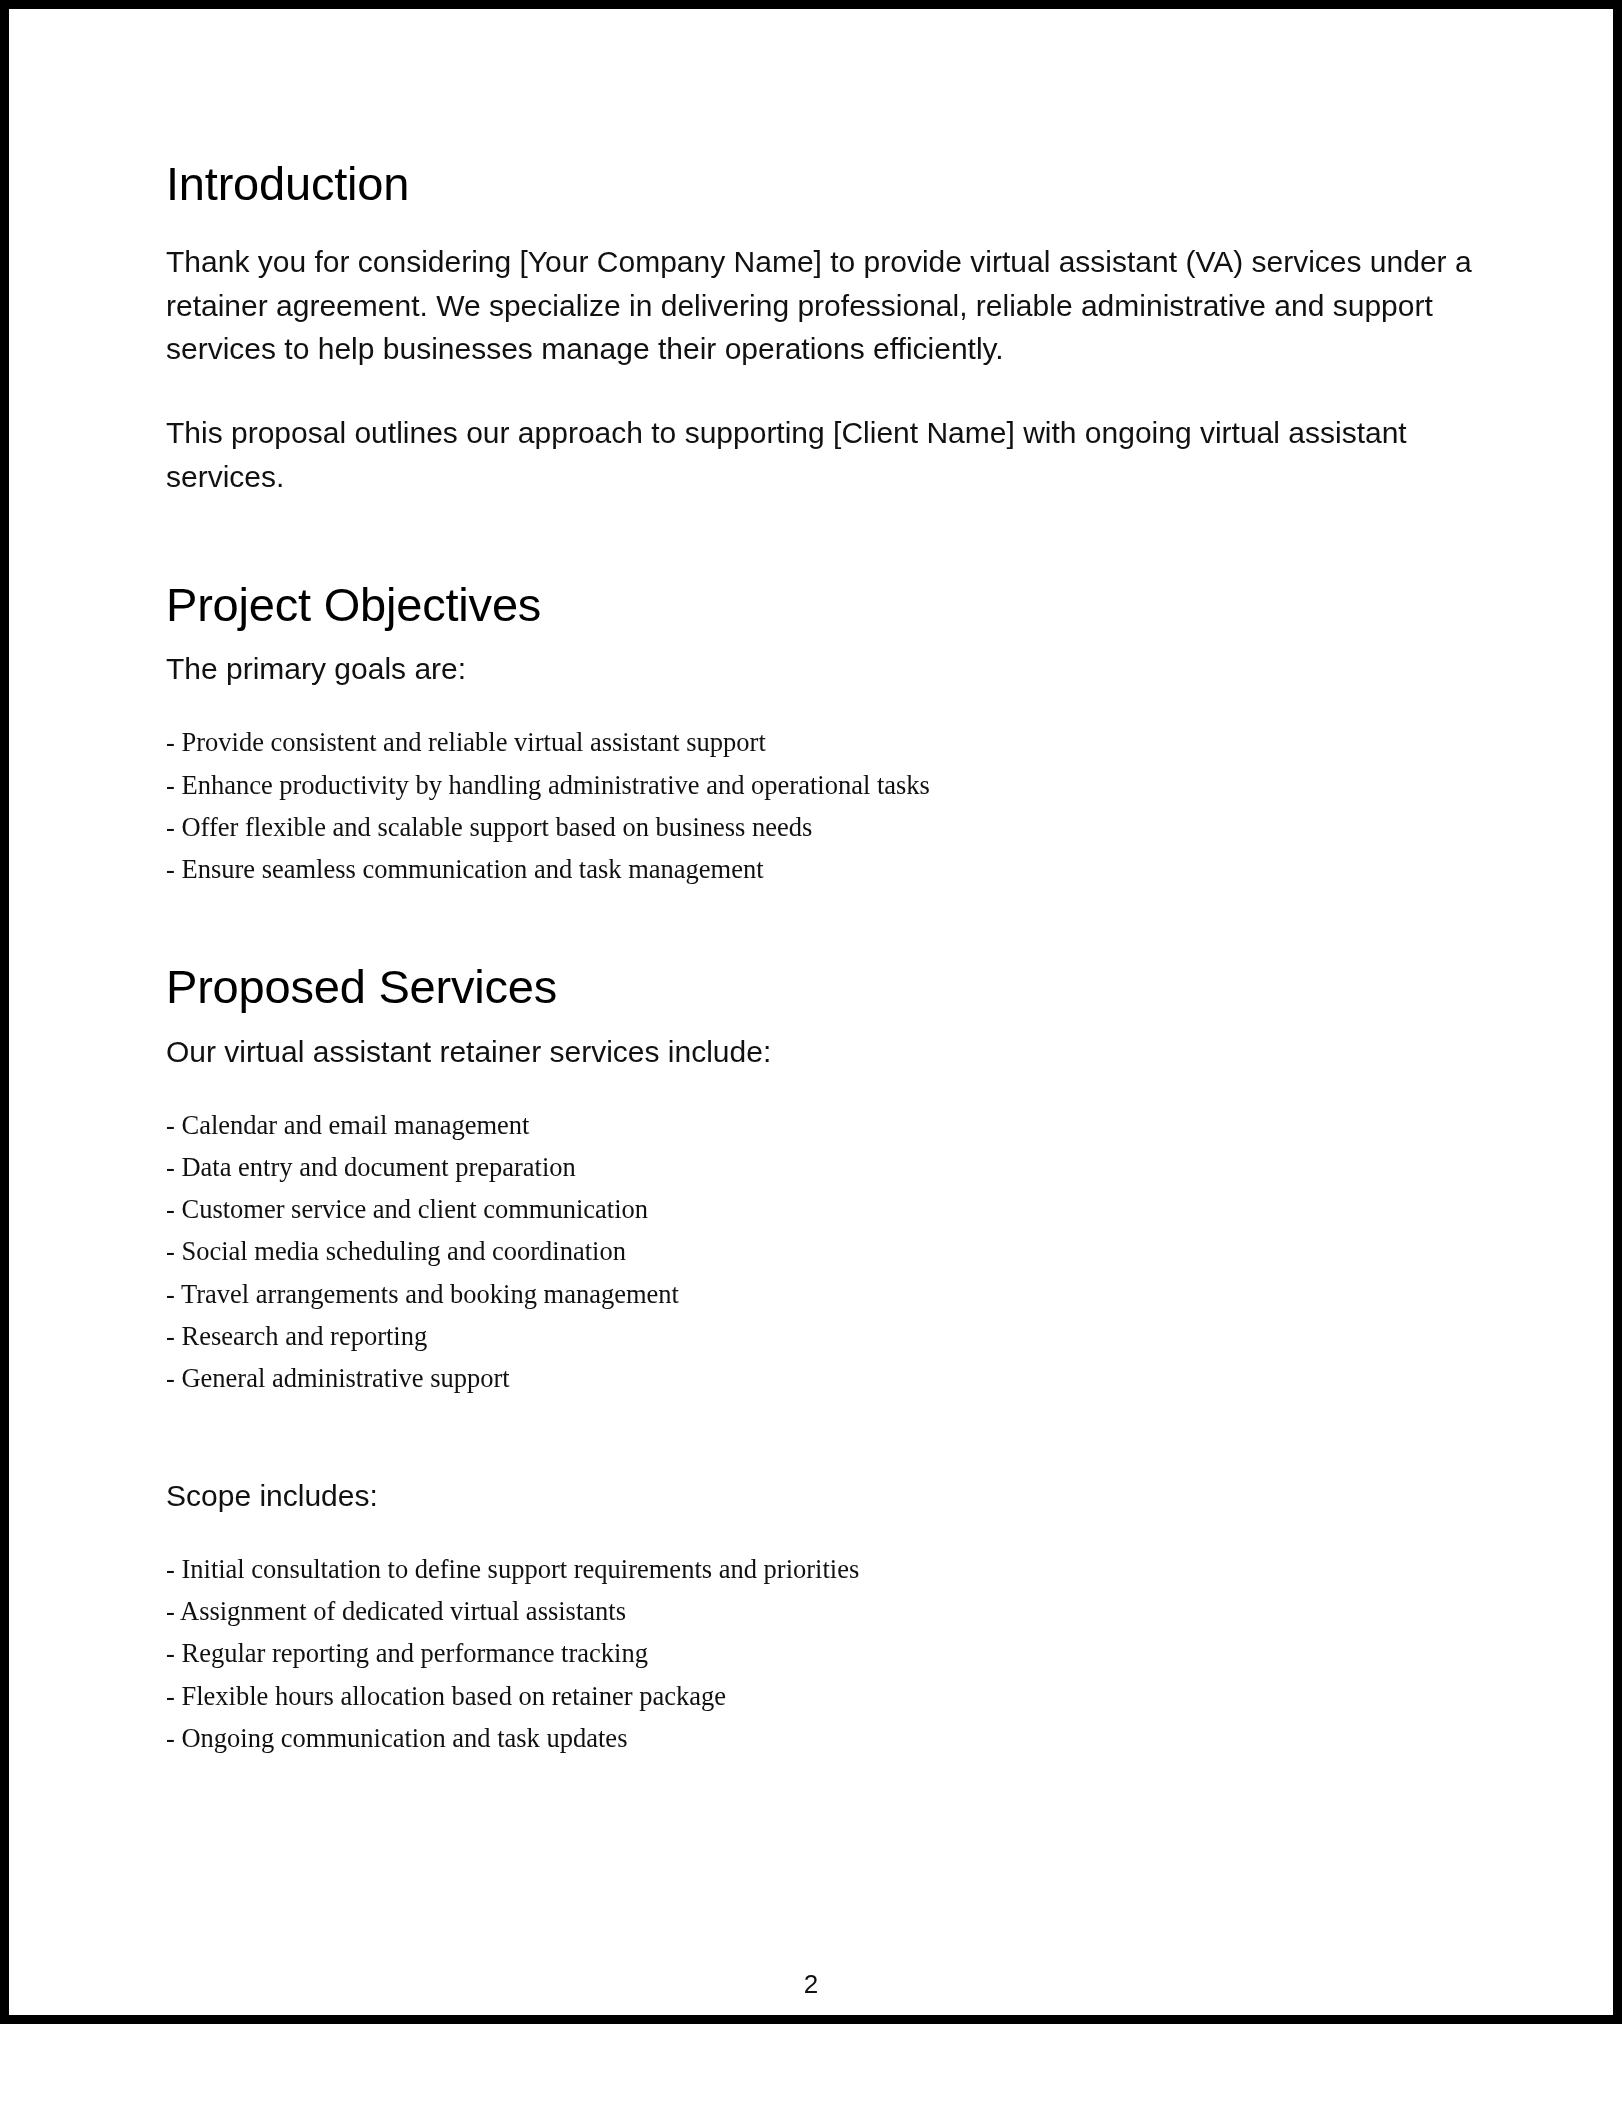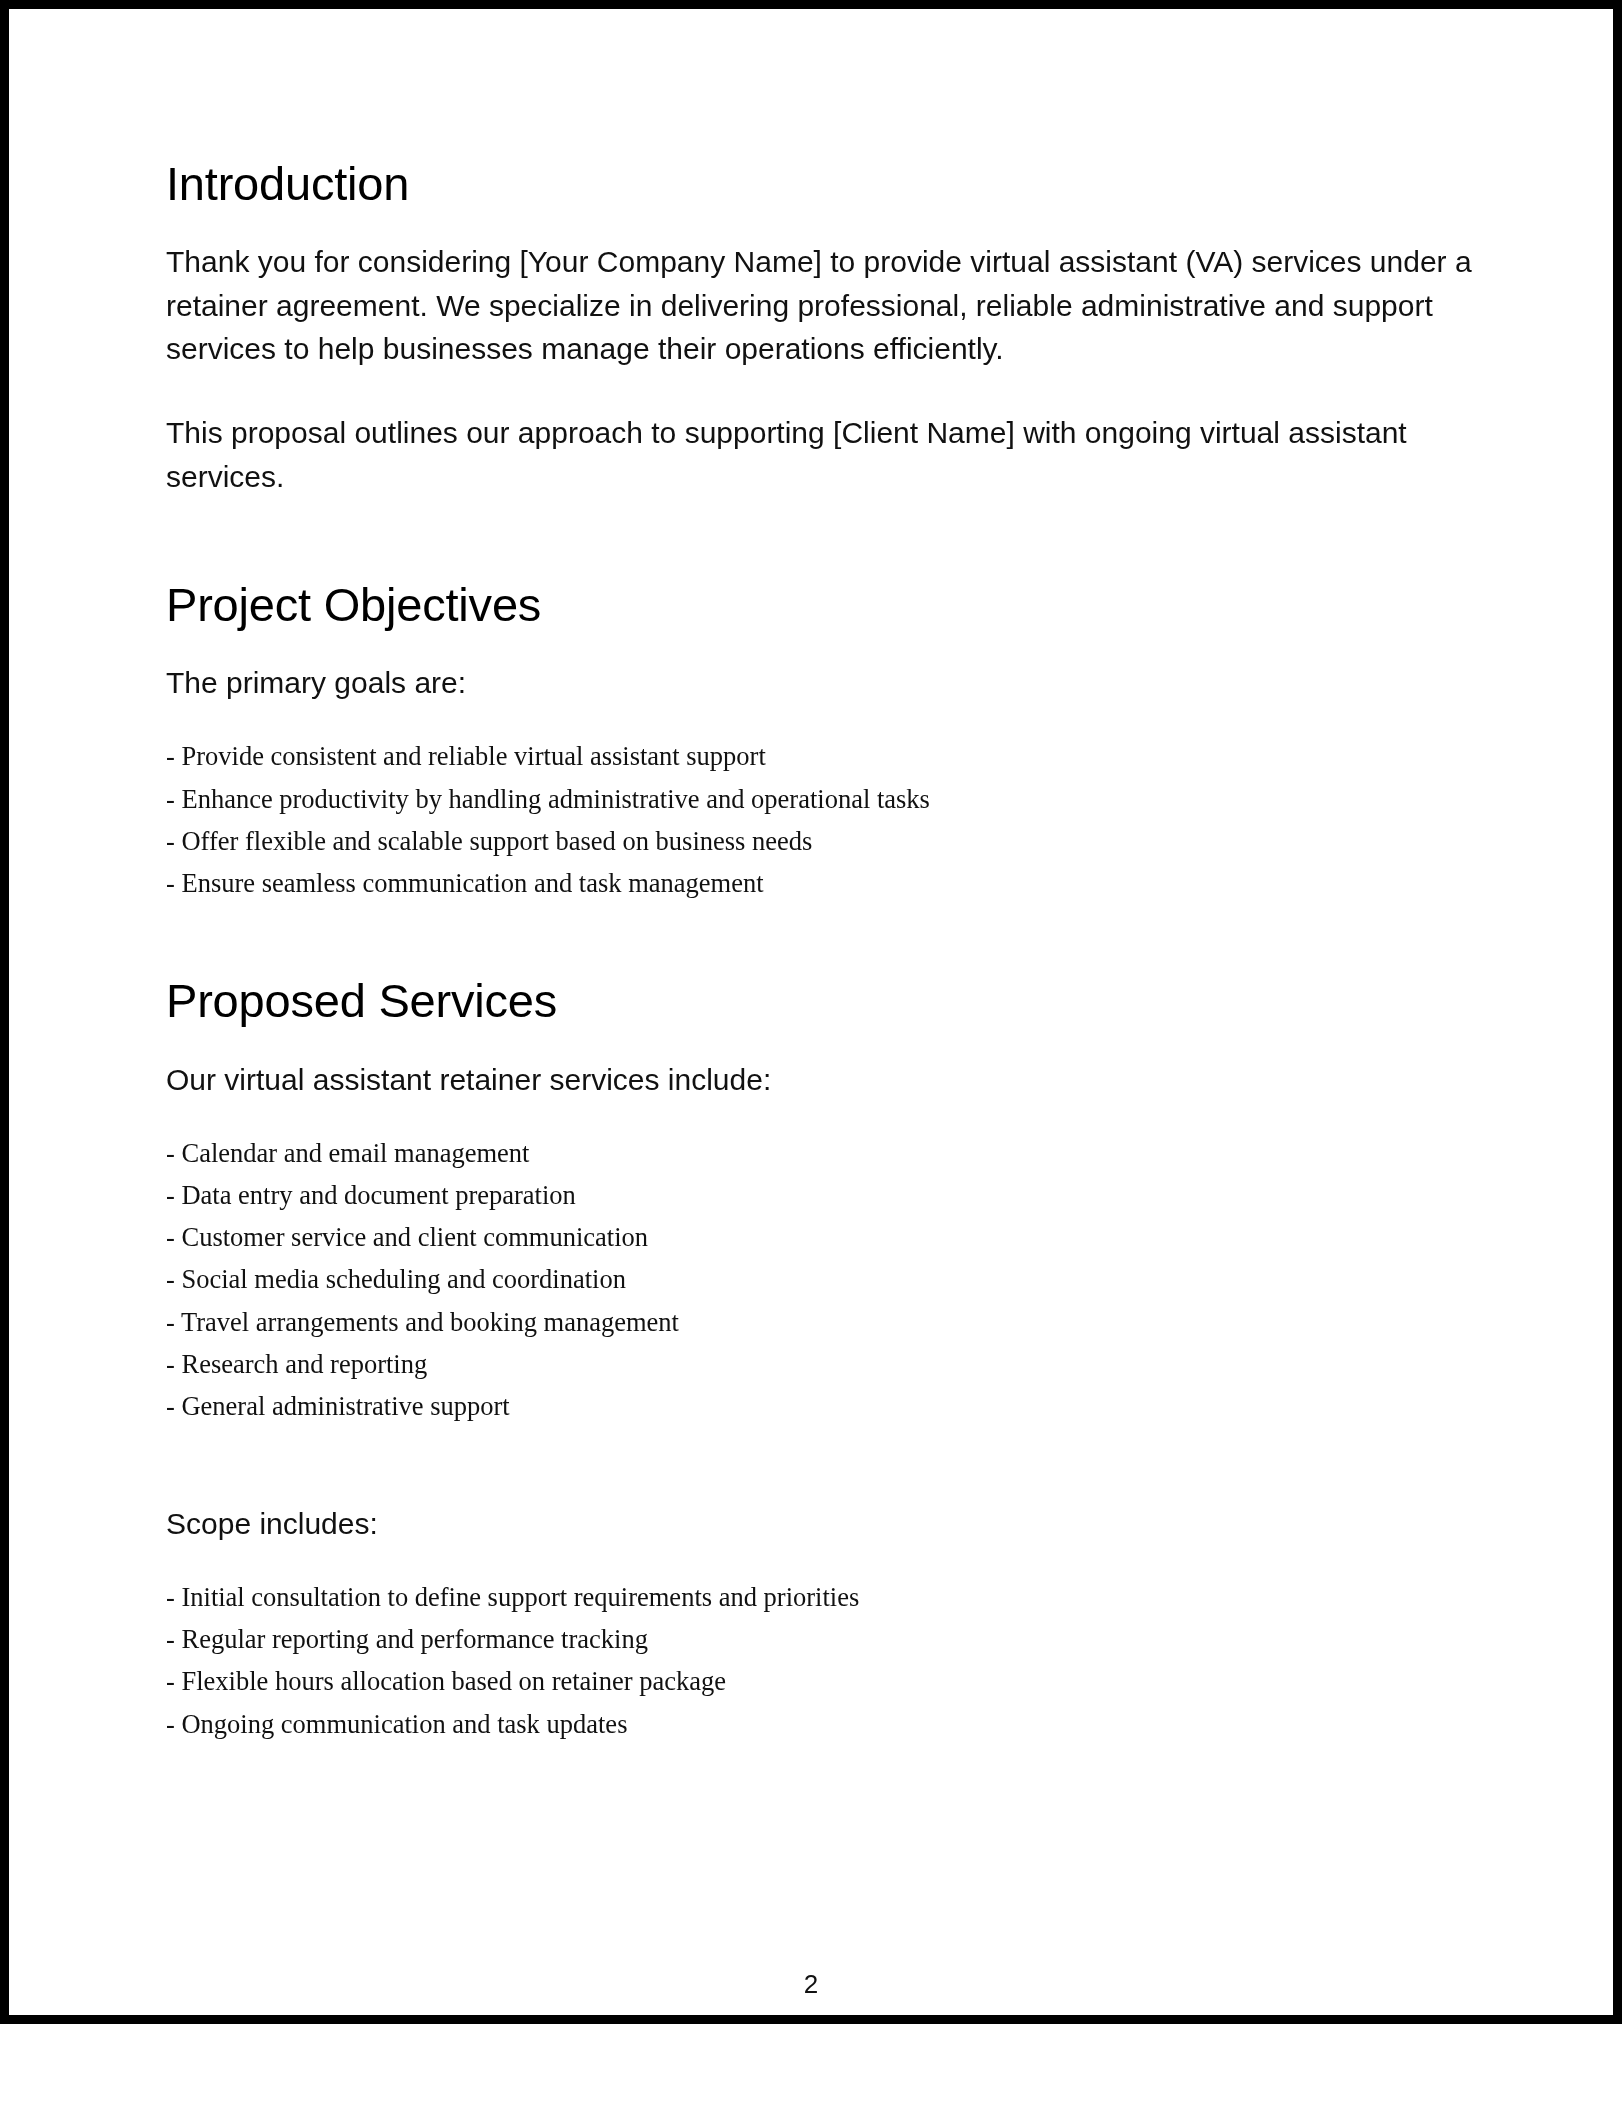--- a/index.html
+++ b/index.html
@@ -74,21 +74,21 @@
 
   .para-lead {
     margin-top: 30px;
   }
 
   .para-second {
     margin-top: 40px;
   }
 
   .para-intro-list {
-    margin-top: 31px;
+    margin-top: 17px;
   }
 
   
   .hyphen-list {
     list-style: none;
     margin: 0;
     padding: 0;
     margin-top: 36px;
   }
 
@@ -159,20 +159,21 @@
           <li>- Travel arrangements and booking management</li>
           <li>- Research and reporting</li>
           <li>- General administrative support</li>
         </ul>
       </section>
 
       <section class="section sec-gap-4">
         <p class="para para-intro-list">Scope includes:</p>
         <ul class="hyphen-list">
           <li>- Initial consultation to define support requirements and priorities</li>
+          <li>- Assignment of dedicated virtual assistants</li>
           <li>- Regular reporting and performance tracking</li>
           <li>- Flexible hours allocation based on retainer package</li>
           <li>- Ongoing communication and task updates</li>
         </ul>
       </section>
 
     </div>
   </div>
 
   <div class="page-footer">

